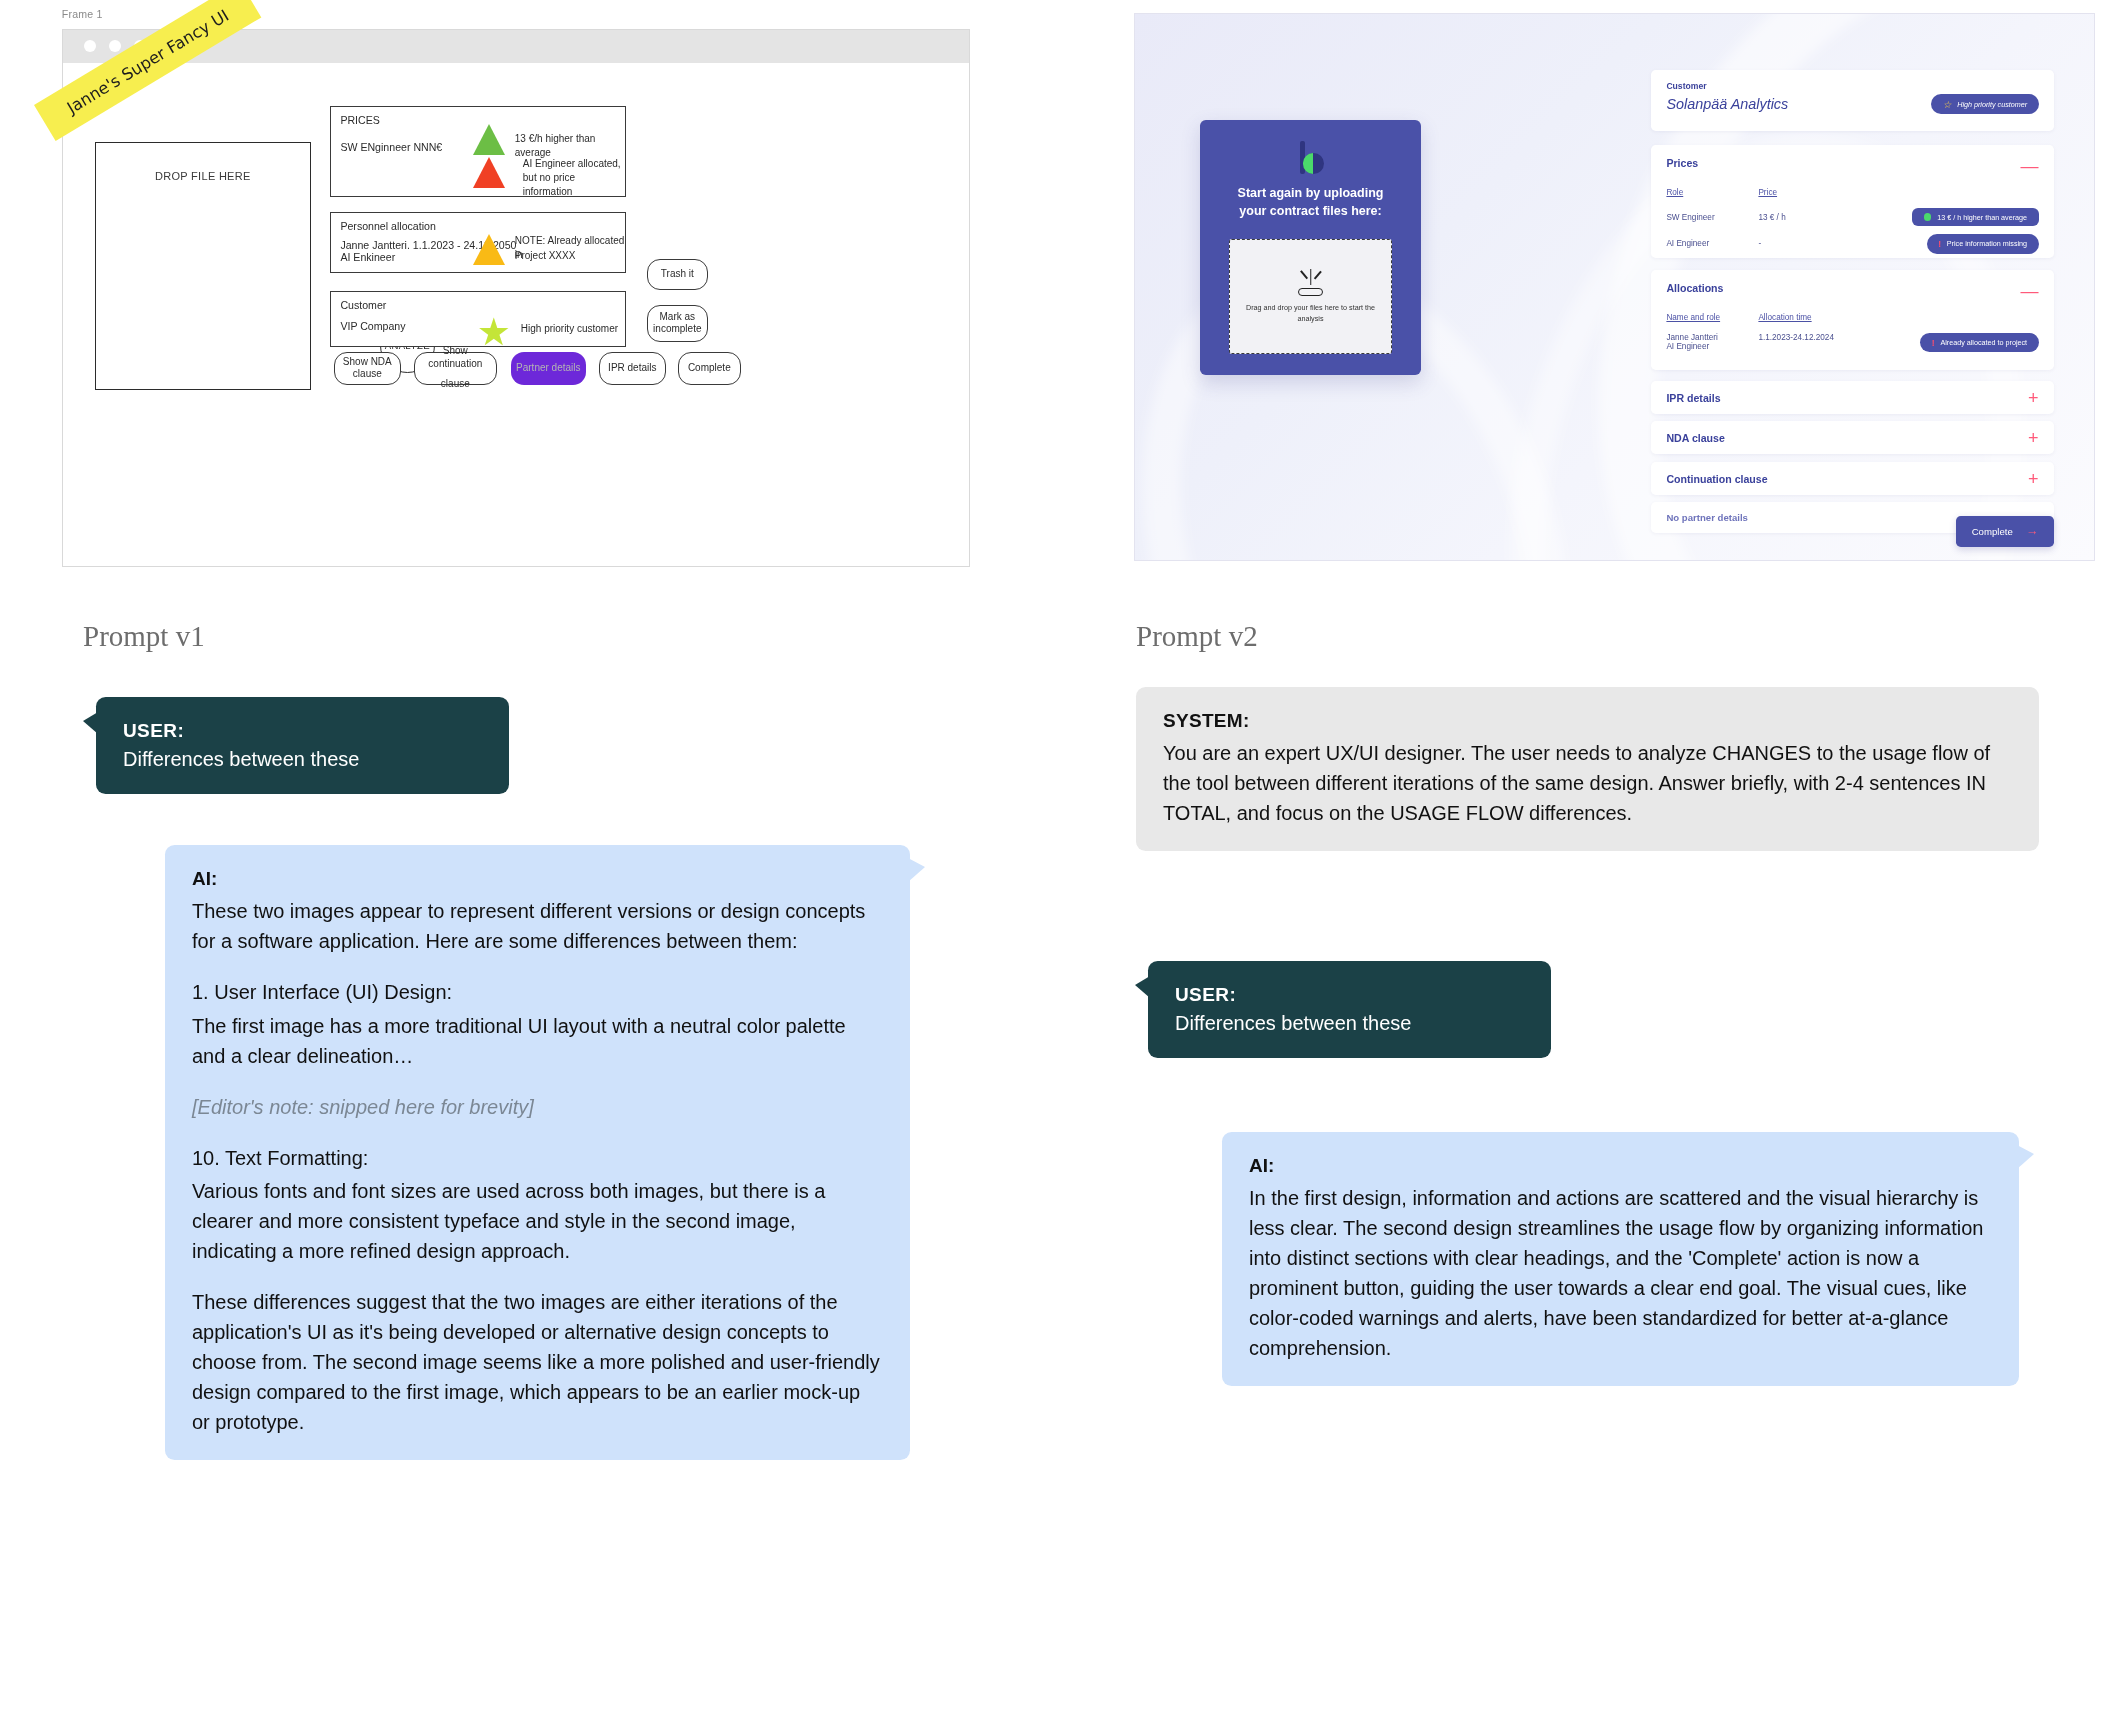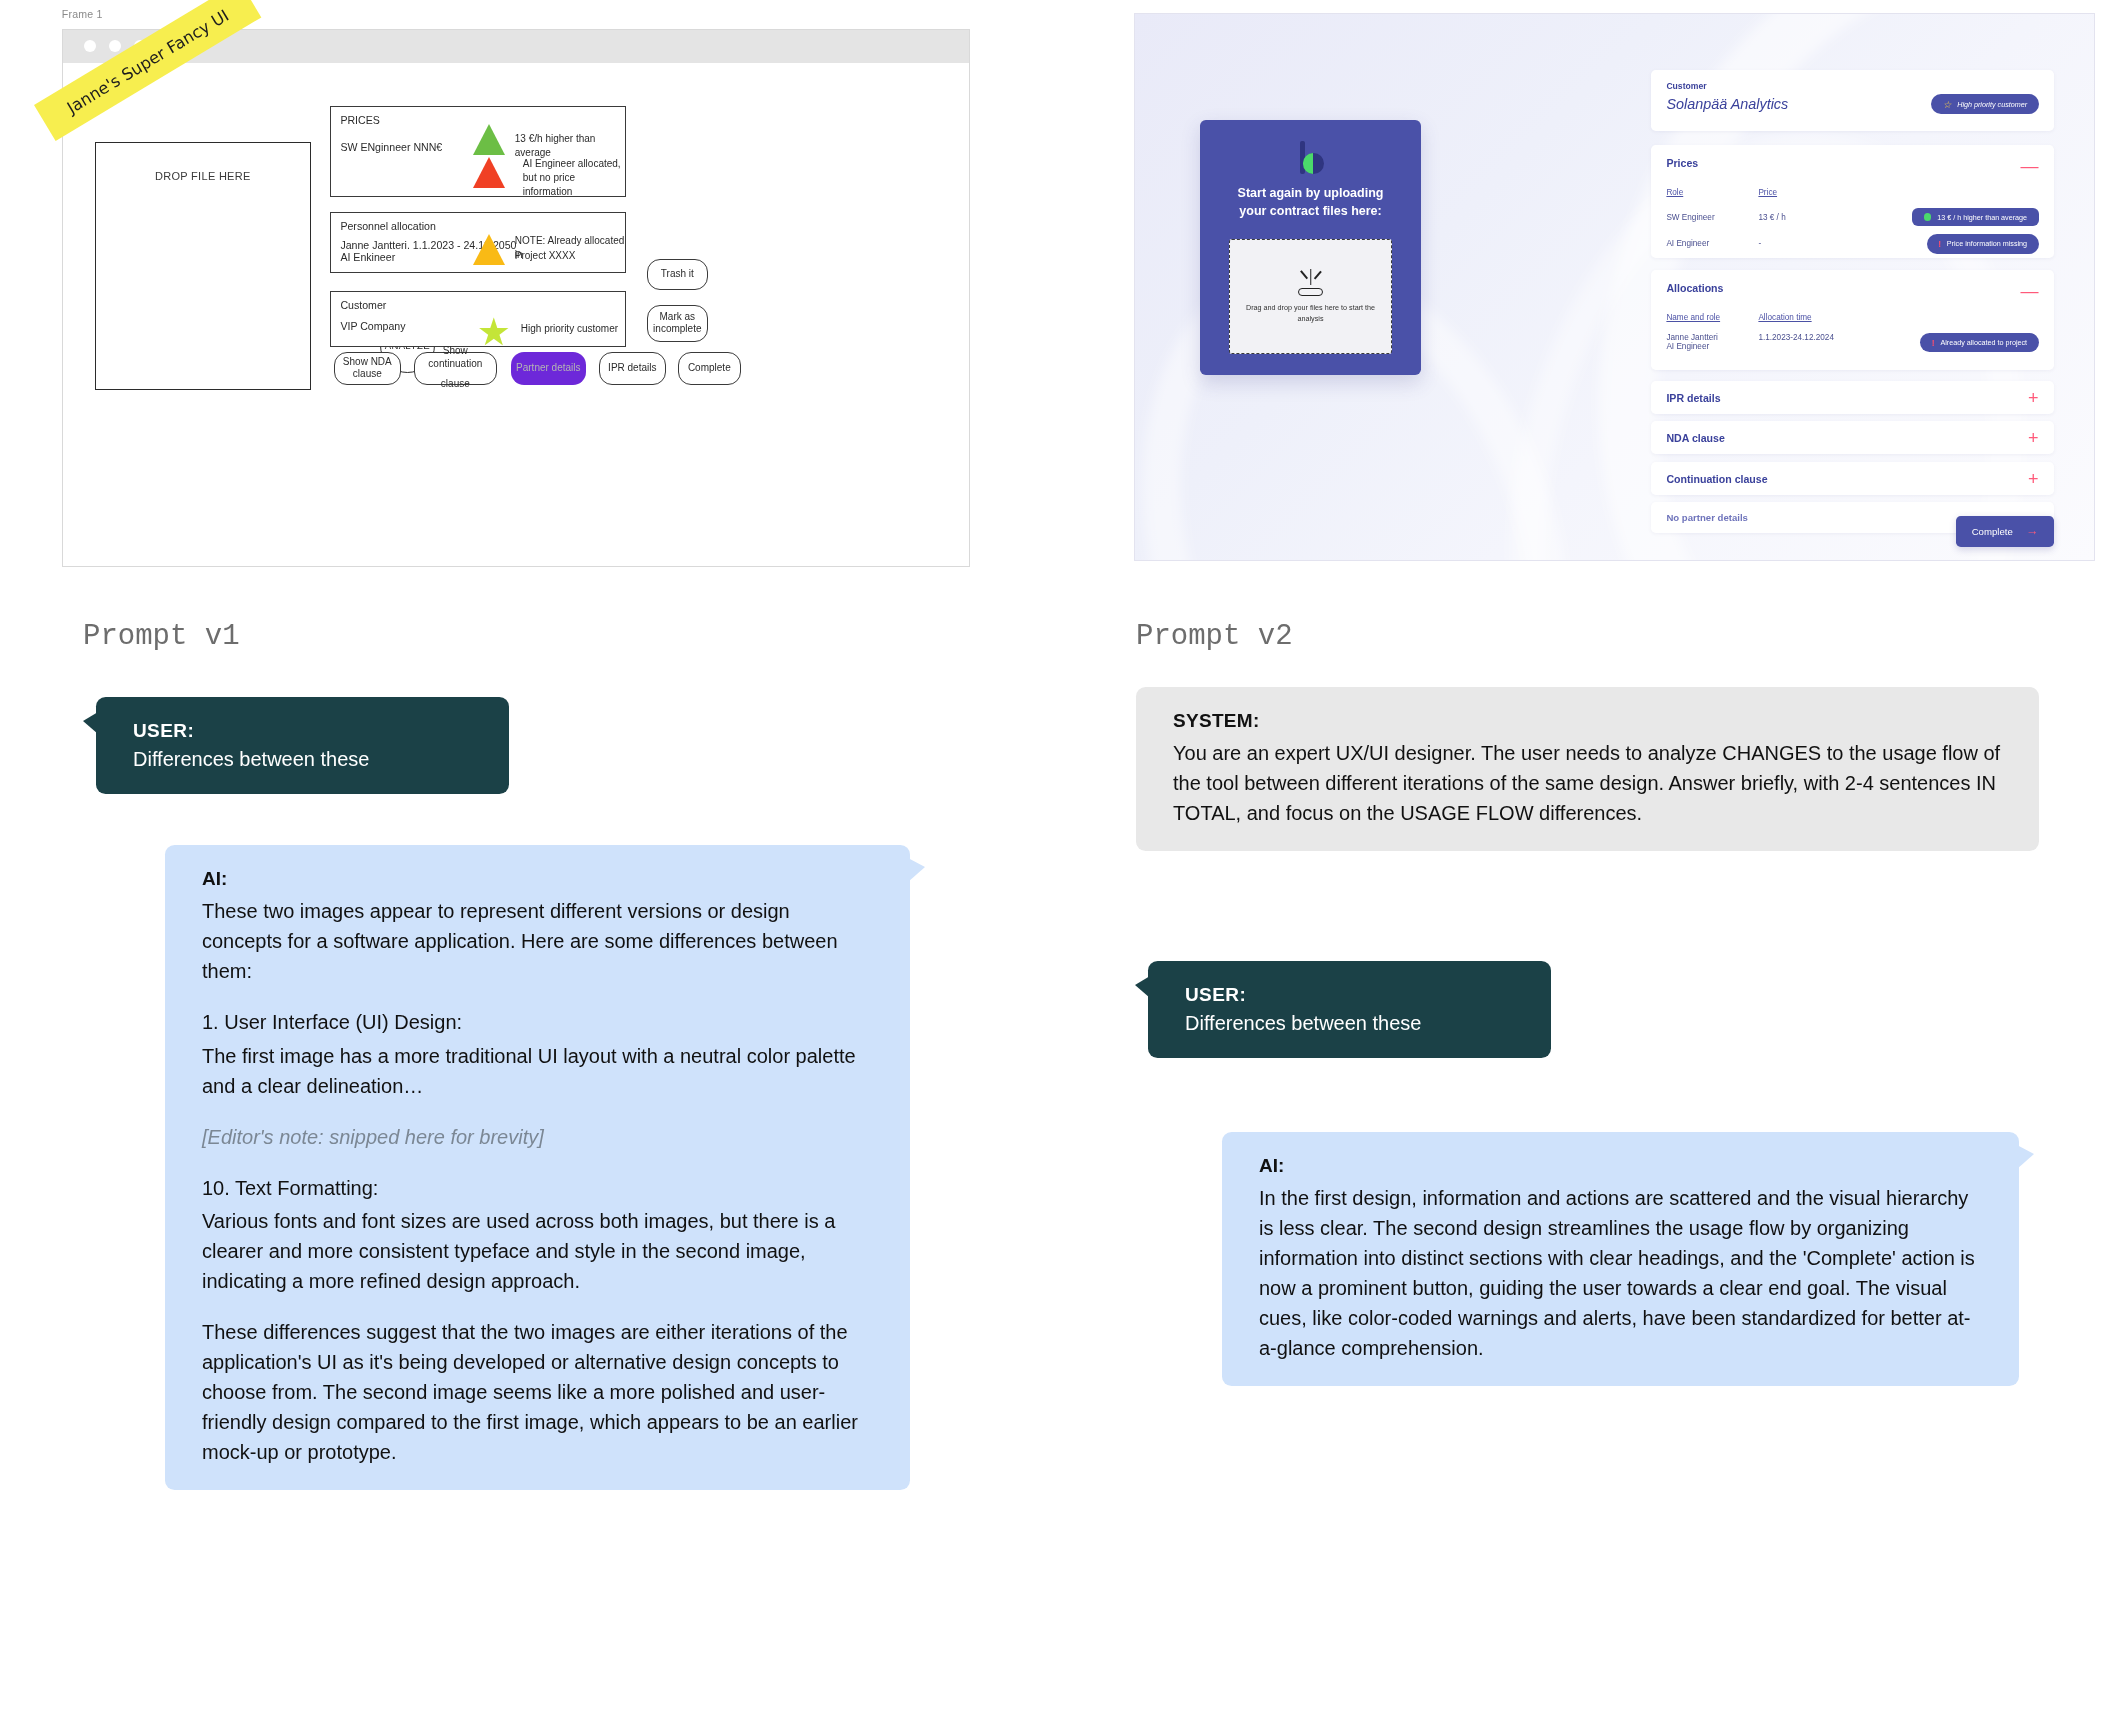--- a/index.html
+++ b/index.html
@@ -124,23 +124,23 @@
     position:absolute; right:40px; bottom:27px; background:#4a51a8; color:#fff;
     border-radius:4.8px; font-size:9.6px; padding:8.6px 15.4px;
     display:flex; align-items:center; gap:13.4px;
     box-shadow:0 2.9px 7.7px rgba(60,60,140,.2);
   }
   .arrow-r { color:#ff5a7a; font-size:12.5px; }
 
   
   .col-title {
     position:absolute; font-size:29px; color:#6d6d6d; font-weight:400;
-    font-family:Liberation Mono, monospace;
-  }
-  .bubble { position:absolute; border-radius:9.6px; padding:23px 37px; }
+    font-family:Liberation Serif, serif;
+  }
+  .bubble { position:absolute; border-radius:9.6px; padding:23px 27px; }
   .bubble .role { font-weight:bold; display:block; margin-bottom:5.8px; }
   .bubble p { margin:0 0 21px 0; }
   .bubble p:last-child { margin-bottom:0; }
 
   .bub-user { background:#1b4147; color:#ffffff; }
   .bub-user .role { font-size:19px; letter-spacing:0.4px; }
   .bub-user .msg  { font-size:20px; }
   .bub-user::before {
     content:""; position:absolute; left:-13.4px; top:15.4px;
     width:0; height:0;

